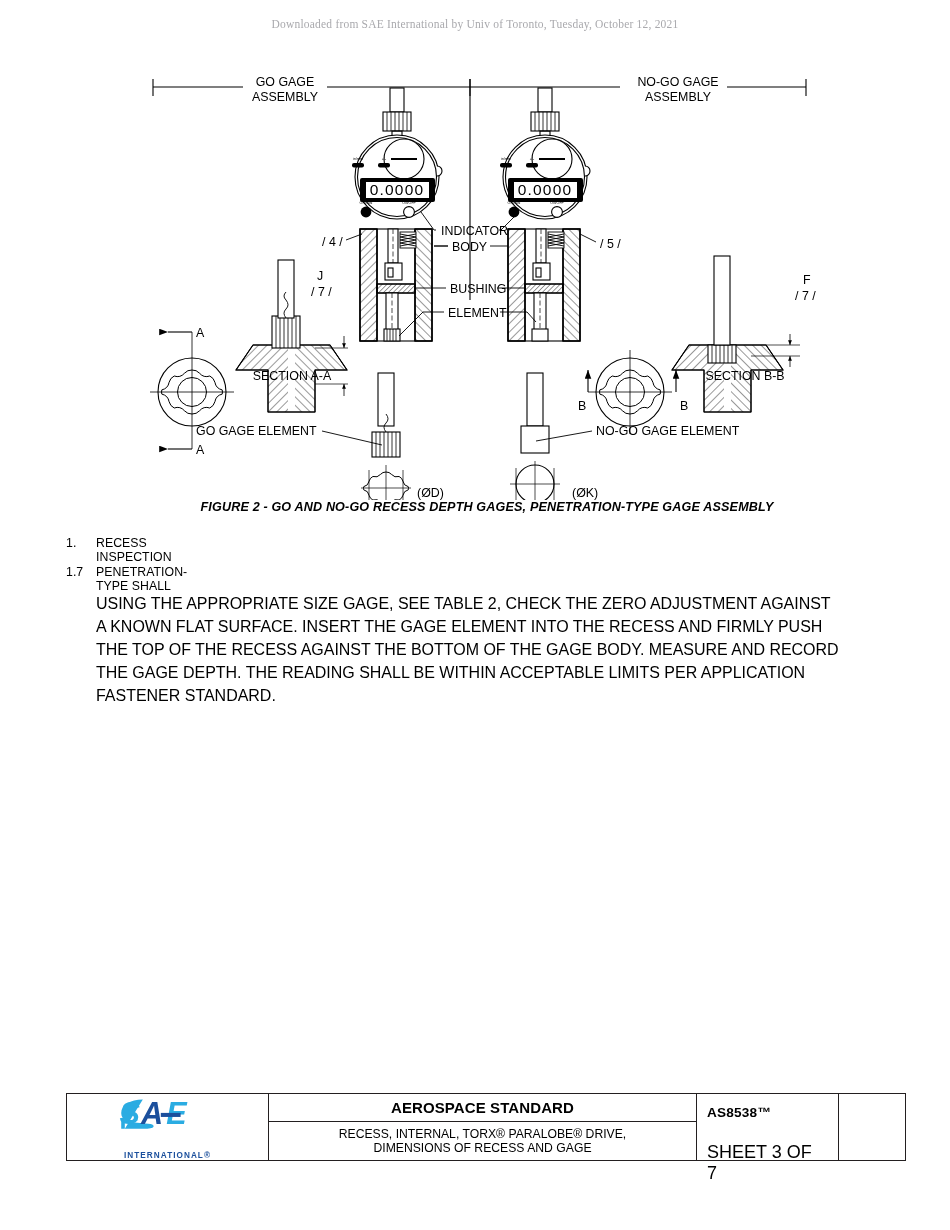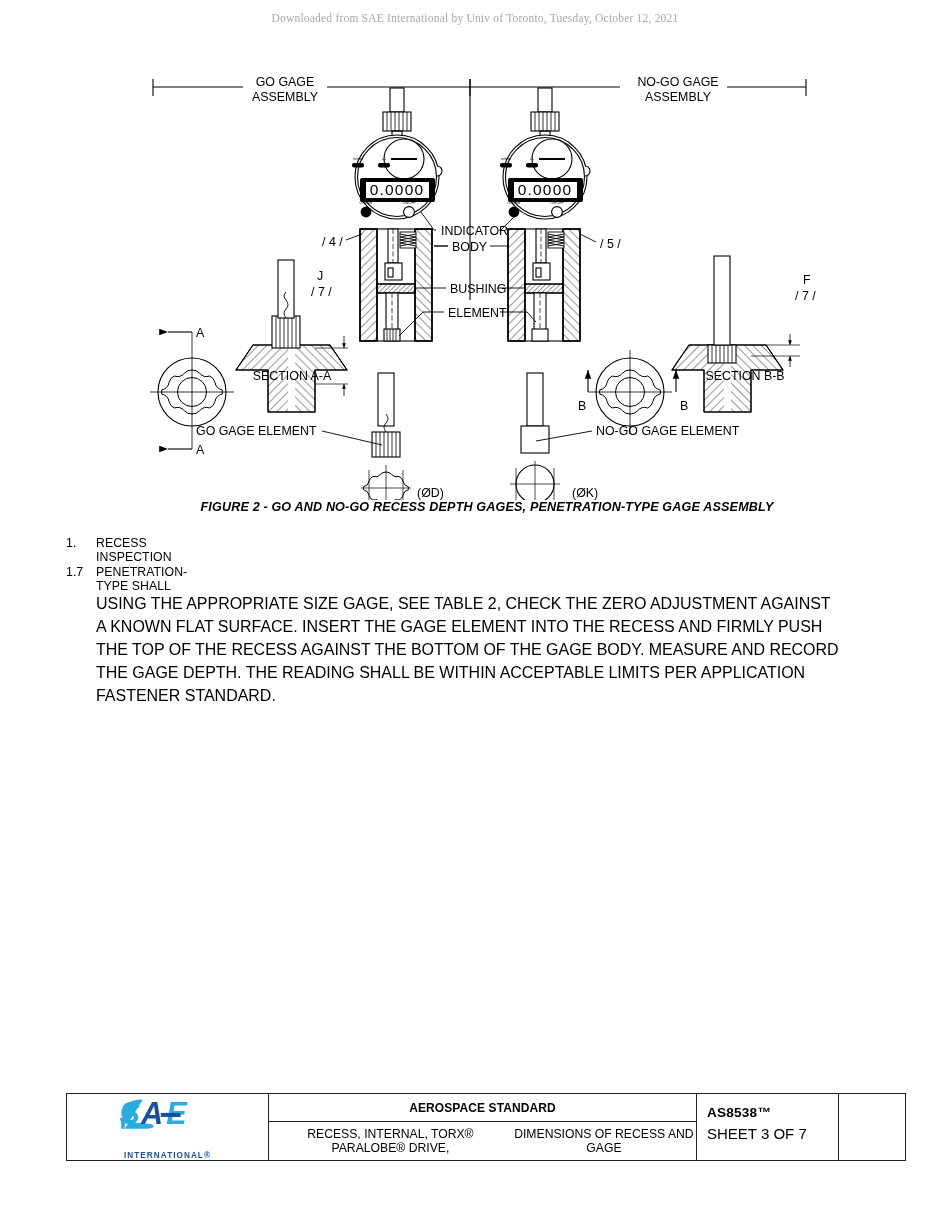--- a/index.html
+++ b/index.html
@@ -12,21 +12,21 @@
     height: 1230px;
     position: relative;
     font-family: "Liberation Sans", sans-serif;
     color: #000000;
     overflow: hidden;
   }
 
   
   .dl-header {
     position: absolute;
-    top: 12px;
+    top: 18px;
     left: 0;
     width: 950px;
     text-align: center;
     font-family: "Liberation Serif", serif;
     font-size: 11.5px;
     color: #a9a9ad;
     letter-spacing: 0.2px;
   }
 
   
@@ -106,47 +106,47 @@
     border-right: 1.4px solid #231f20;
     display: flex;
     flex-direction: column;
   }
   .f-title-top {
     height: 27px;
     border-bottom: 1.2px solid #231f20;
     display: flex;
     align-items: center;
     justify-content: center;
-    font-size: 12px;
+    font-size: 15px;
     font-weight: bold;
     letter-spacing: 0.1px;
   }
   .f-title-bot {
     flex: 1;
     display: flex;
-    flex-direction: row;
+    flex-direction: column;
     align-items: center;
     justify-content: center;
     font-size: 12.2px;
     line-height: 14.4px;
     text-align: center;
   }
   .f-doc {
     width: 142px;
     border-right: 1.4px solid #231f20;
     padding: 11px 16px 0 10px;
   }
   .f-doc-num {
     font-size: 13.6px;
     font-weight: bold;
     letter-spacing: 0.2px;
   }
   .f-doc-sheet {
-    font-size: 15px;
-    margin-top: 5px;
+    font-size: 18px;
+    margin-top: 22px;
   }
   .f-blank { flex: 1; }
 
   
   .sae-logo { width: 108px; }
   .sae-intl {
     text-align: center;
     font-size: 8.2px;
     font-weight: bold;
     letter-spacing: 1.05px;

